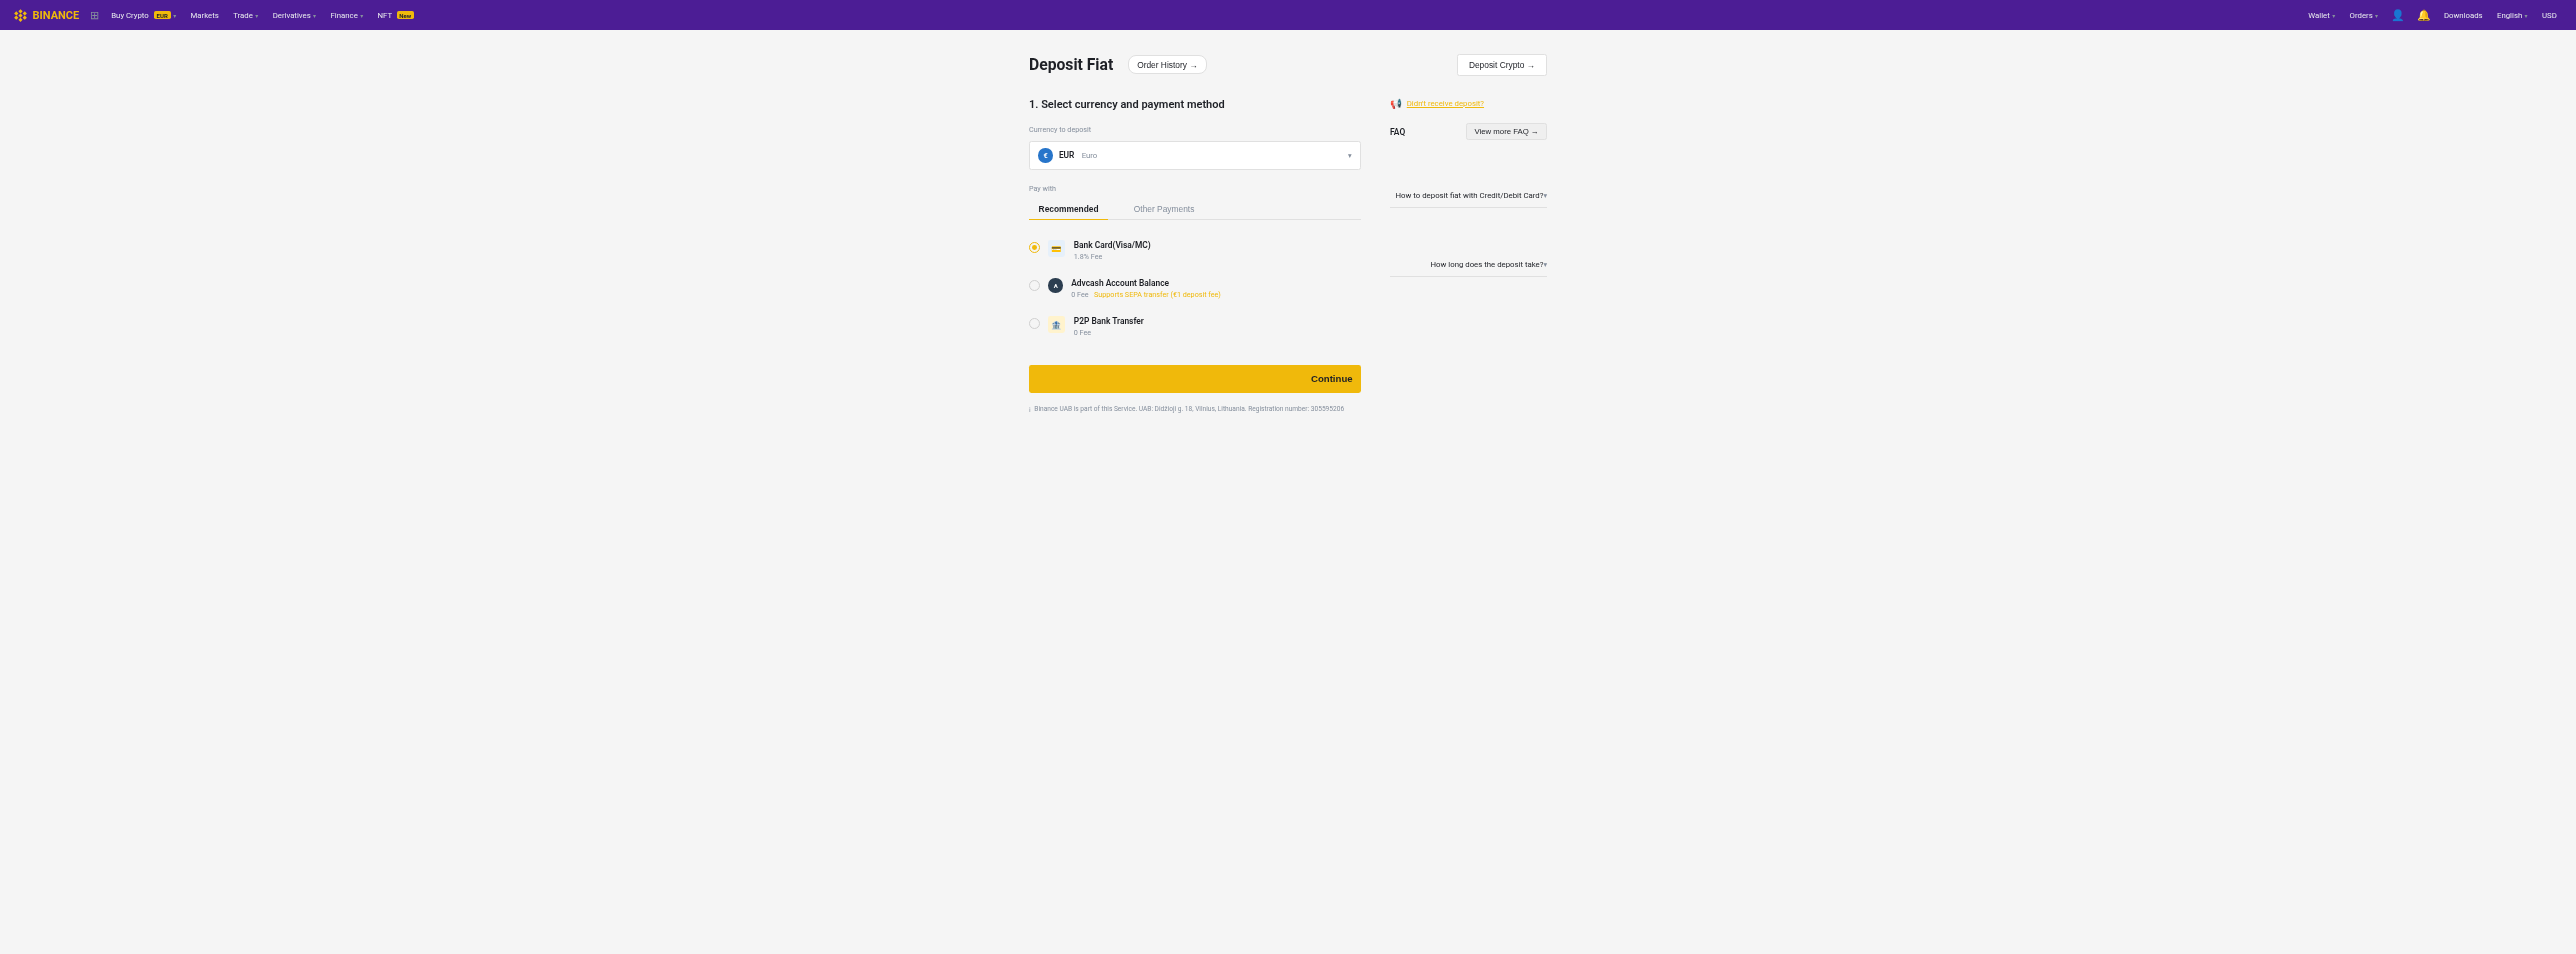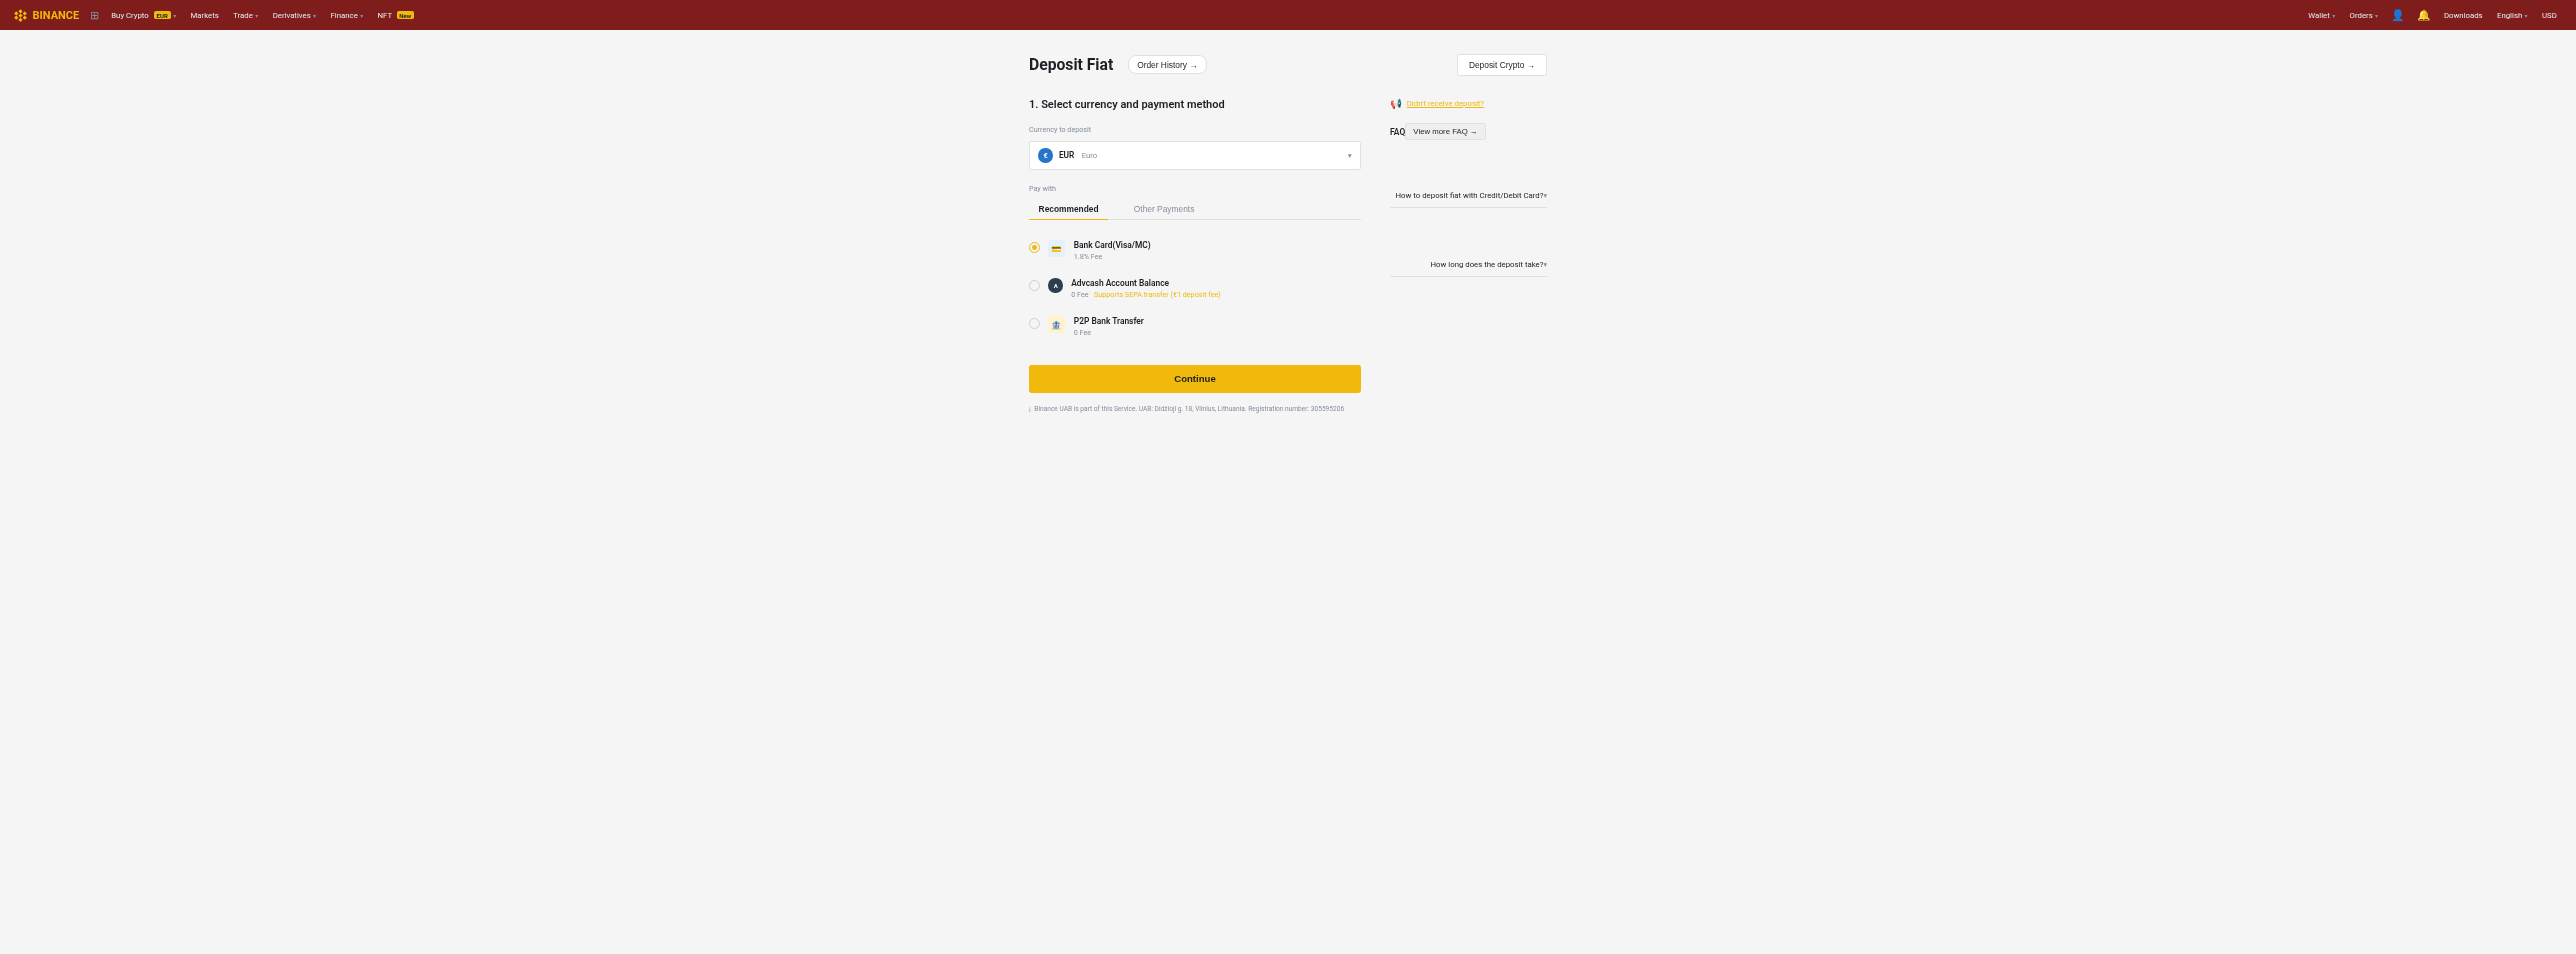--- a/index.html
+++ b/index.html
@@ -1,20 +1,20 @@
 <!DOCTYPE html>
 <html style="font-size:9.6px"><head>
   <meta charset="utf-8">
   <style>
     * { margin: 0; padding: 0; box-sizing: border-box; }
     body { font-family: -apple-system, BlinkMacSystemFont, 'Segoe UI', Roboto, sans-serif; background: #f5f5f5; min-height: 100vh; }
 
     
     .navbar {
-      background: #7f1d1d;
+      background: #4c1d95;
       display: flex;
       align-items: center;
       padding: 0 12px;
       height: 30px;
       gap: 0;
     }
     .navbar-logo {
       display: flex; align-items: center; gap: 3.6px; margin-right: 6px; cursor: pointer;
     }
     .logo-icon {
@@ -108,36 +108,36 @@
     .payment-icon-card { background: #e6f0fa; }
     .payment-icon-adv { background: #2c3e50; color: white; border-radius: 50%; width: 14.5px; height: 14.5px; }
     .payment-icon-p2p { background: #fff3cd; }
 
     .payment-info {}
     .payment-name { font-size: 8.4px; font-weight: 600; color: #1e2026; }
     .payment-fee { font-size: 7.2px; color: #848e9c; margin-top: 1.2px; }
     .sepa-tag { color: #f0b90b; font-size: 7.2px; margin-left: 3.6px; }
 
     .continue-btn {
-      width: 100%; background: #f0b90b; border: none; color: #1e2026; font-size: 9.6px; font-weight: 600; padding: 8.4px; border-radius: 2.4px; cursor: pointer; margin-top: 19px;
+      width: 100%; background: #f0b90b; border: none; color: #1e2026; font-size: 9.6px; font-weight: 600; padding: 8.4px; border-radius: 2.4px; cursor: pointer; margin-top: 19px; text-align: right;
     }
 
     .footer-note {
       font-size: 6.6px; color: #848e9c; margin-top: 12px; display: flex; gap: 3.6px; align-items: flex-start;
     }
     .footer-icon { color: #848e9c; font-size: 6.6px; margin-top: 0.6px; flex-shrink: 0; }
 
     
     .alert-link {
       display: flex; align-items: center; gap: 4.8px; margin-bottom: 14.5px; cursor: pointer;
     }
     .alert-icon { color: #f0b90b; font-size: 9.6px; }
     .alert-text { color: #f0b90b; font-size: 7.8px; text-decoration: underline; }
 
-    .faq-row { display: flex; align-items: center; justify-content: flex-start; margin-bottom: 7.2px; }
+    .faq-row { display: flex; align-items: center; justify-content: space-between; margin-bottom: 7.2px; }
     .faq-label { font-size: 8.4px; color: #1e2026; font-weight: 600; }
     .faq-link { color: #1e2026; font-size: 7.8px; cursor: pointer; display: flex; align-items: center; gap: 2.4px; border: 0.6px solid #e0e0e0; padding: 3px 7.2px; border-radius: 2.4px; }
 
     .faq-item {
       border-bottom: 0.6px solid #e0e0e0; padding: 7.2px 0; cursor: pointer; display: flex; align-items: center; justify-content: flex-end; margin-top: 44px;
     }
     .faq-item-text { font-size: 7.8px; color: #1e2026; }
     .faq-chevron { color: #848e9c; font-size: 7.2px; }
   </style>
 </head>

